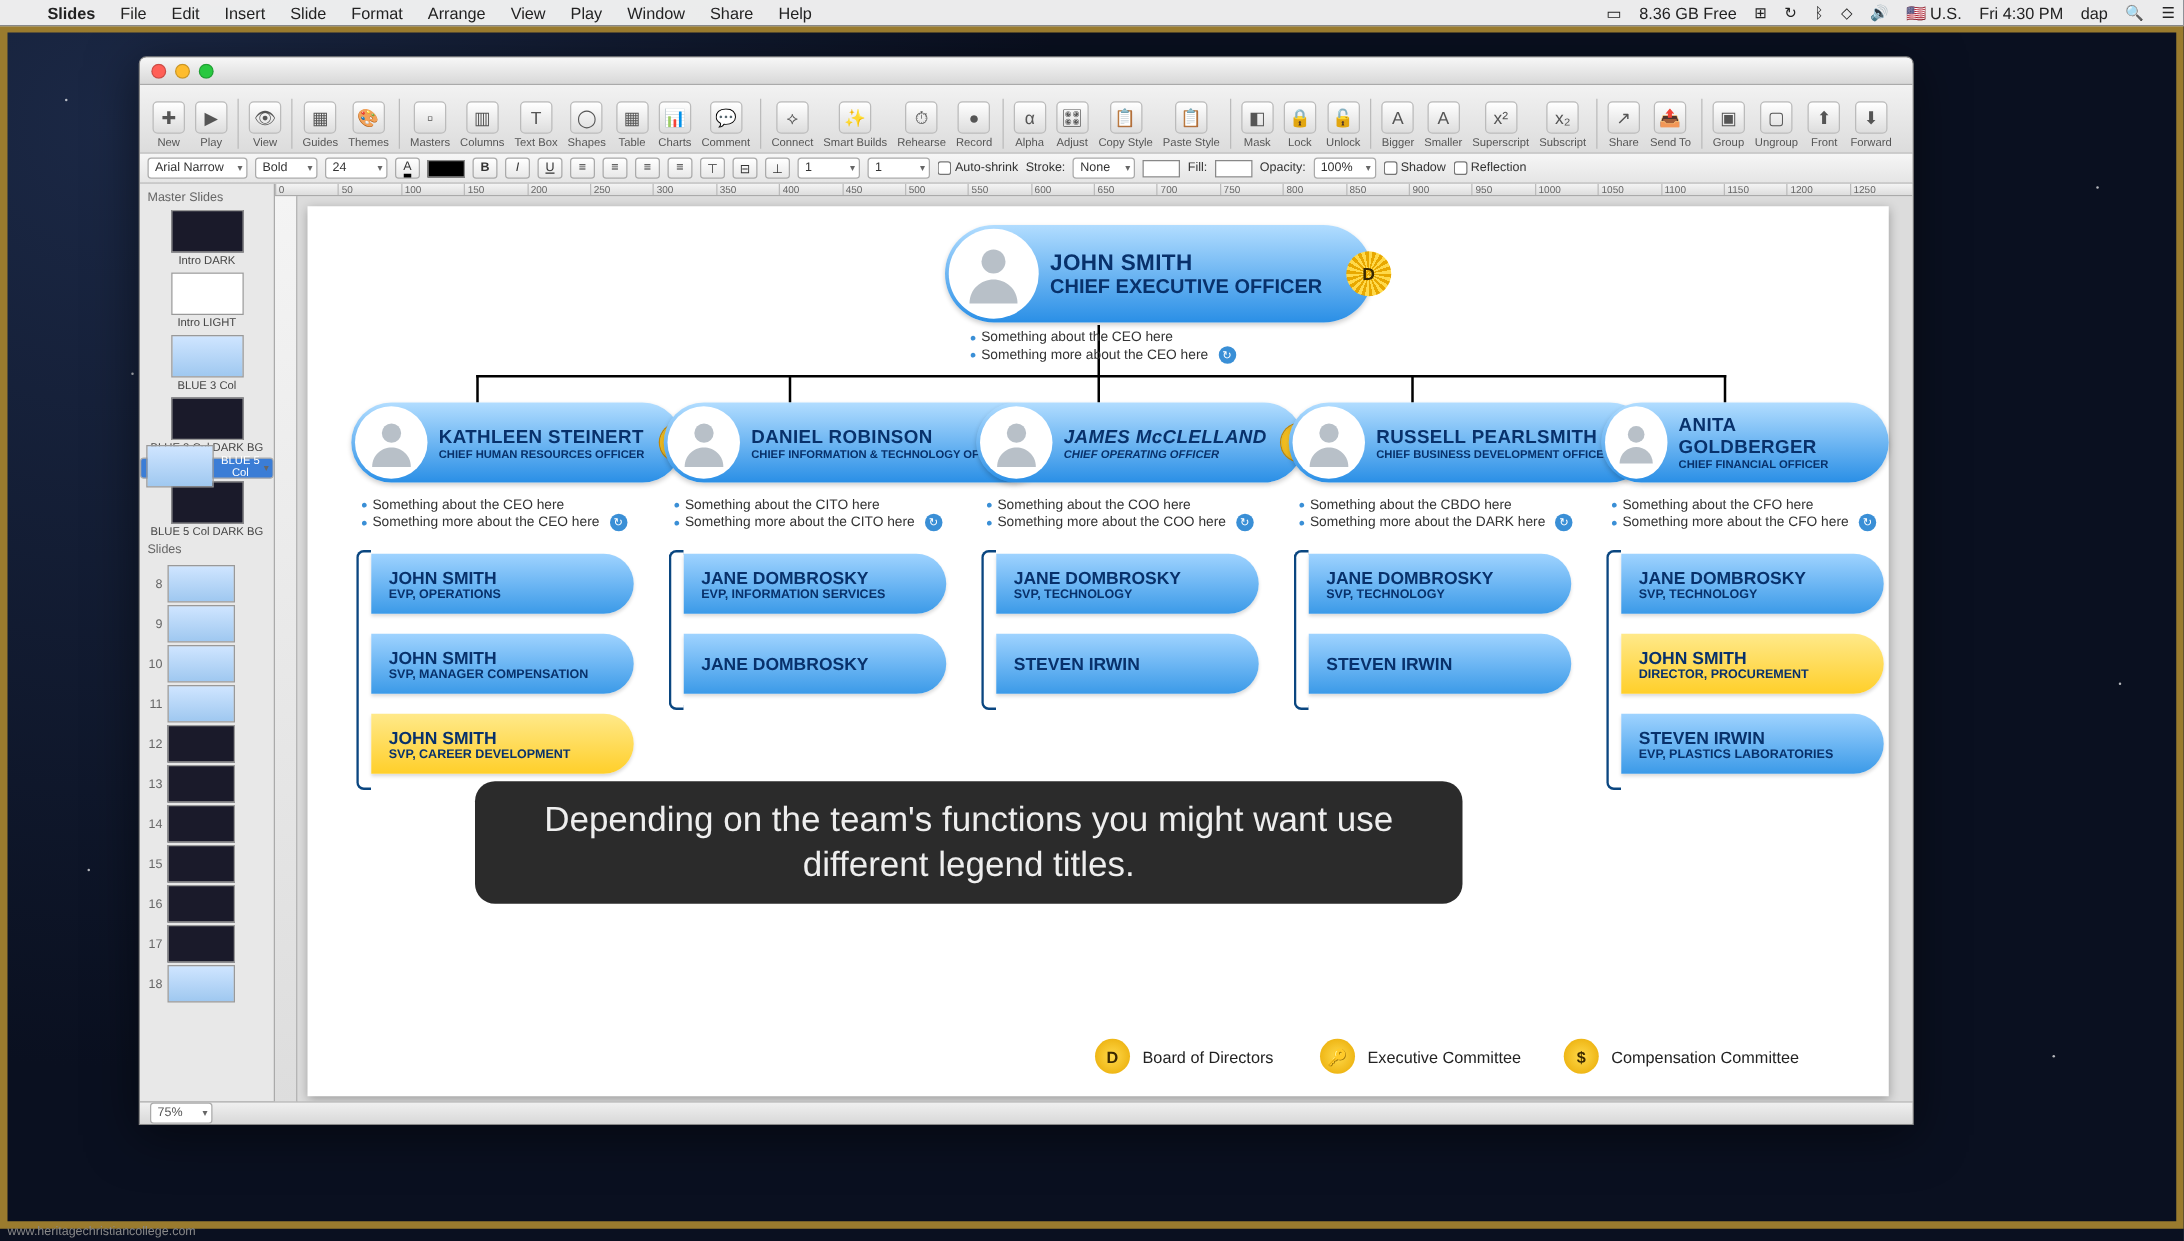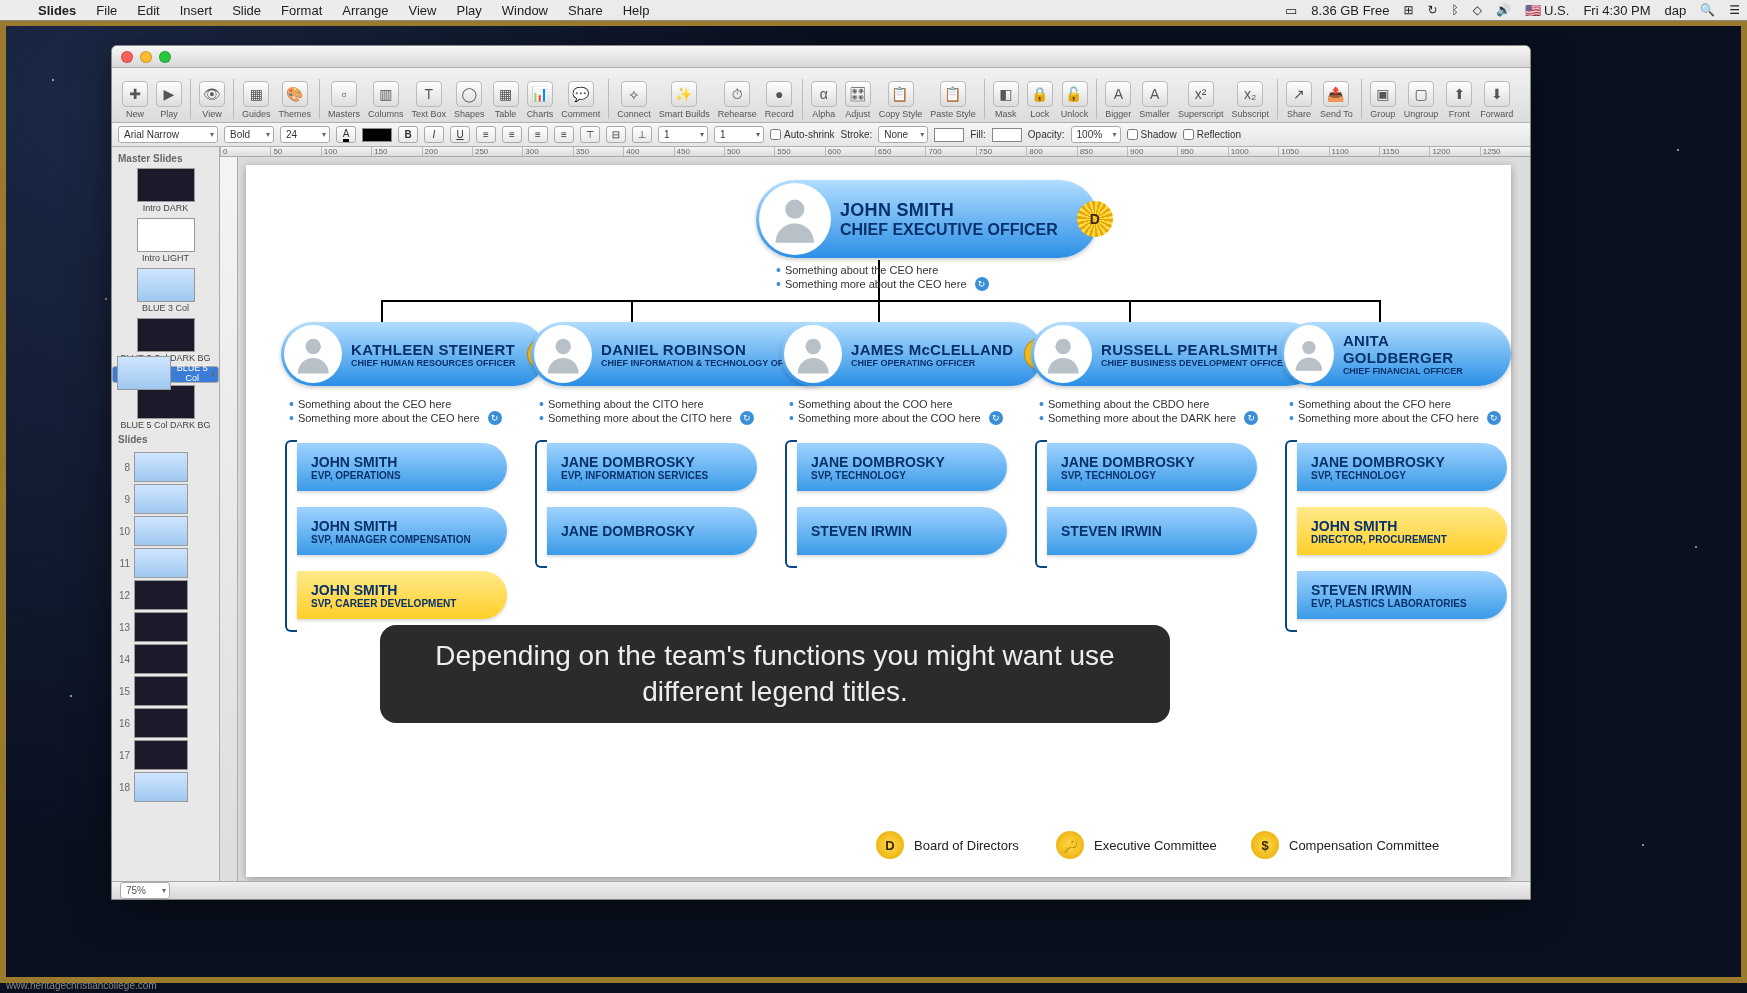--- a/index.html
+++ b/index.html
@@ -42,21 +42,21 @@
 .fbtn{border:1px solid #aaa;background:linear-gradient(#fff,#e8e8e8);height:17px;min-width:20px;border-radius:3px;display:flex;align-items:center;justify-content:center;padding:0 3px}
 .swatch{width:30px;height:14px;border:1px solid #888;background:#000}
 .chk{display:flex;align-items:center;gap:3px}
 .chk input{width:11px;height:11px}
 
 
 #winbody{flex:1;display:flex;overflow:hidden;background:#e0e0e0}
 
 
 #sidebar{width:108px;background:#e8e8e8;border-right:1px solid #aaa;overflow-y:auto;padding:4px 0}
-.shdr{font-size:10px;color:#666;padding:2px 6px;font-weight:bold}
+.shdr{font-size:10px;color:#666;padding:2px 6px;font-weight:normal}
 .mslide{text-align:center;padding:2px 4px;font-size:9px;color:#444}
 .mslide .thumb{width:58px;height:34px;margin:0 auto 2px;border:1px solid #999;background:#fff}
 .mslide.dark .thumb{background:#1a1a2a}
 .mslide.blue .thumb{background:linear-gradient(#cfe5ff,#9fc8f0)}
 .mslide.sel{background:#3b7dd6;color:#fff}
 .mslide .nm{line-height:1.1}
 .slidelist{padding-top:4px}
 .srow{display:flex;align-items:center;padding:1px 4px;gap:4px}
 .srow .num{width:14px;text-align:right;font-size:10px;color:#666}
 .srow .th{width:54px;height:30px;border:1px solid #999;background:linear-gradient(#cfe5ff,#9fc8f0)}
@@ -308,21 +308,21 @@
         <div class="ic">⬆</div>
         <div class="lbl">Front</div>
       </div>
       <div class="tbtn">
         <div class="ic">⬇</div>
         <div class="lbl">Forward</div>
       </div>
     </div>
 
   <div id="fmtbar">
-    <div class="sel" style="width:100px">
+    <div class="sel" style="width:80px">
         <span>Arial Narrow</span>
       </div>
     <div class="sel" style="width:50px">
         <span>Bold</span>
       </div>
     <div class="sel" style="width:40px">
         <span>24</span>
       </div>
     <div class="fbtn">
         <span style="border-bottom:3px solid #000">A</span>
@@ -594,21 +594,21 @@
                     <span class="sn">JANE DOMBROSKY</span>
                     <span class="st">EVP, INFORMATION SERVICES</span>
                   </div>
                 </div>
                 <div class="sub" style="left: 301px; top: 342px;">
                   <div class="subpill">
                     <span class="sn">JANE DOMBROSKY</span>
                     <span class="st"></span>
                   </div>
                 </div>
-                <div class="card" style="left: 535px; top: 157px;">
+                <div class="card" style="left: 535px; top: 157px; font-style: italic;">
                   <div class="pill">
                     <div class="avatar">
                       <svg viewBox="0 0 24 24">
                         <circle cx="12" cy="8" r="4"></circle>
                         <path d="M4 22c0-5 4-8 8-8s8 3 8 8z"></path>
                       </svg>
                     </div>
                     <div class="ctxt">
                       <span class="cname">JAMES McCLELLAND</span>
                       <span class="ctitle">CHIEF OPERATING OFFICER</span>

